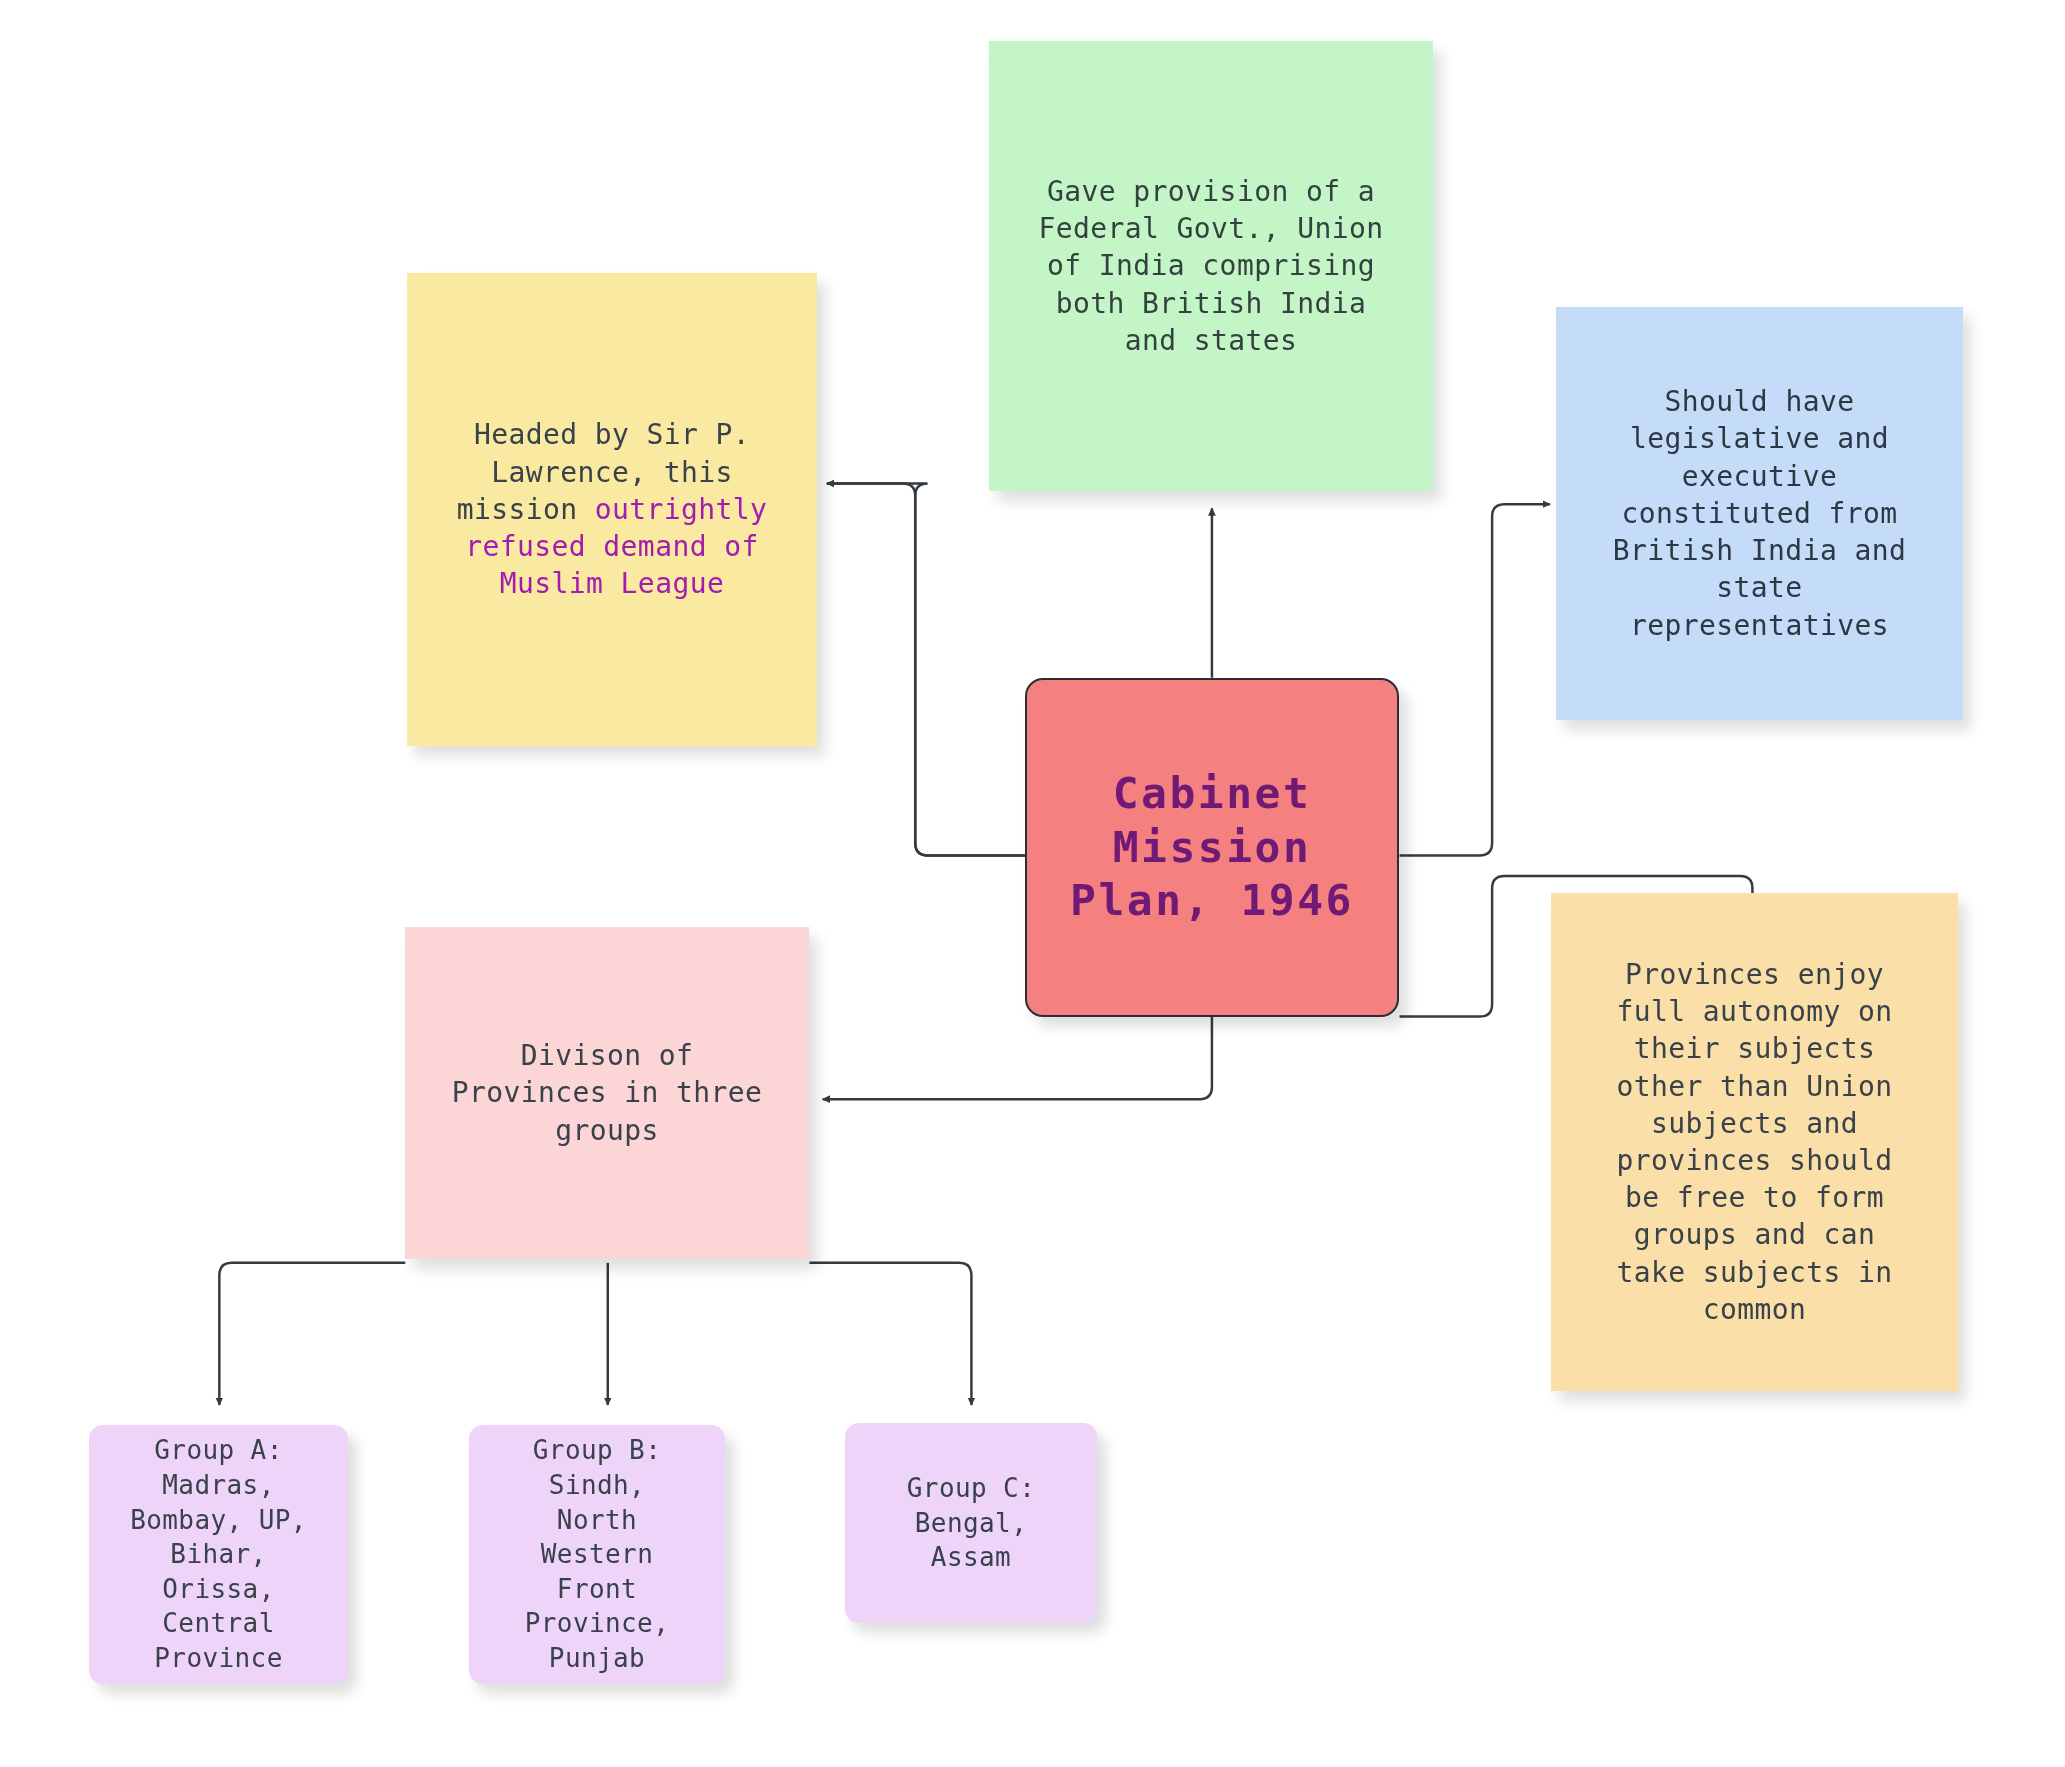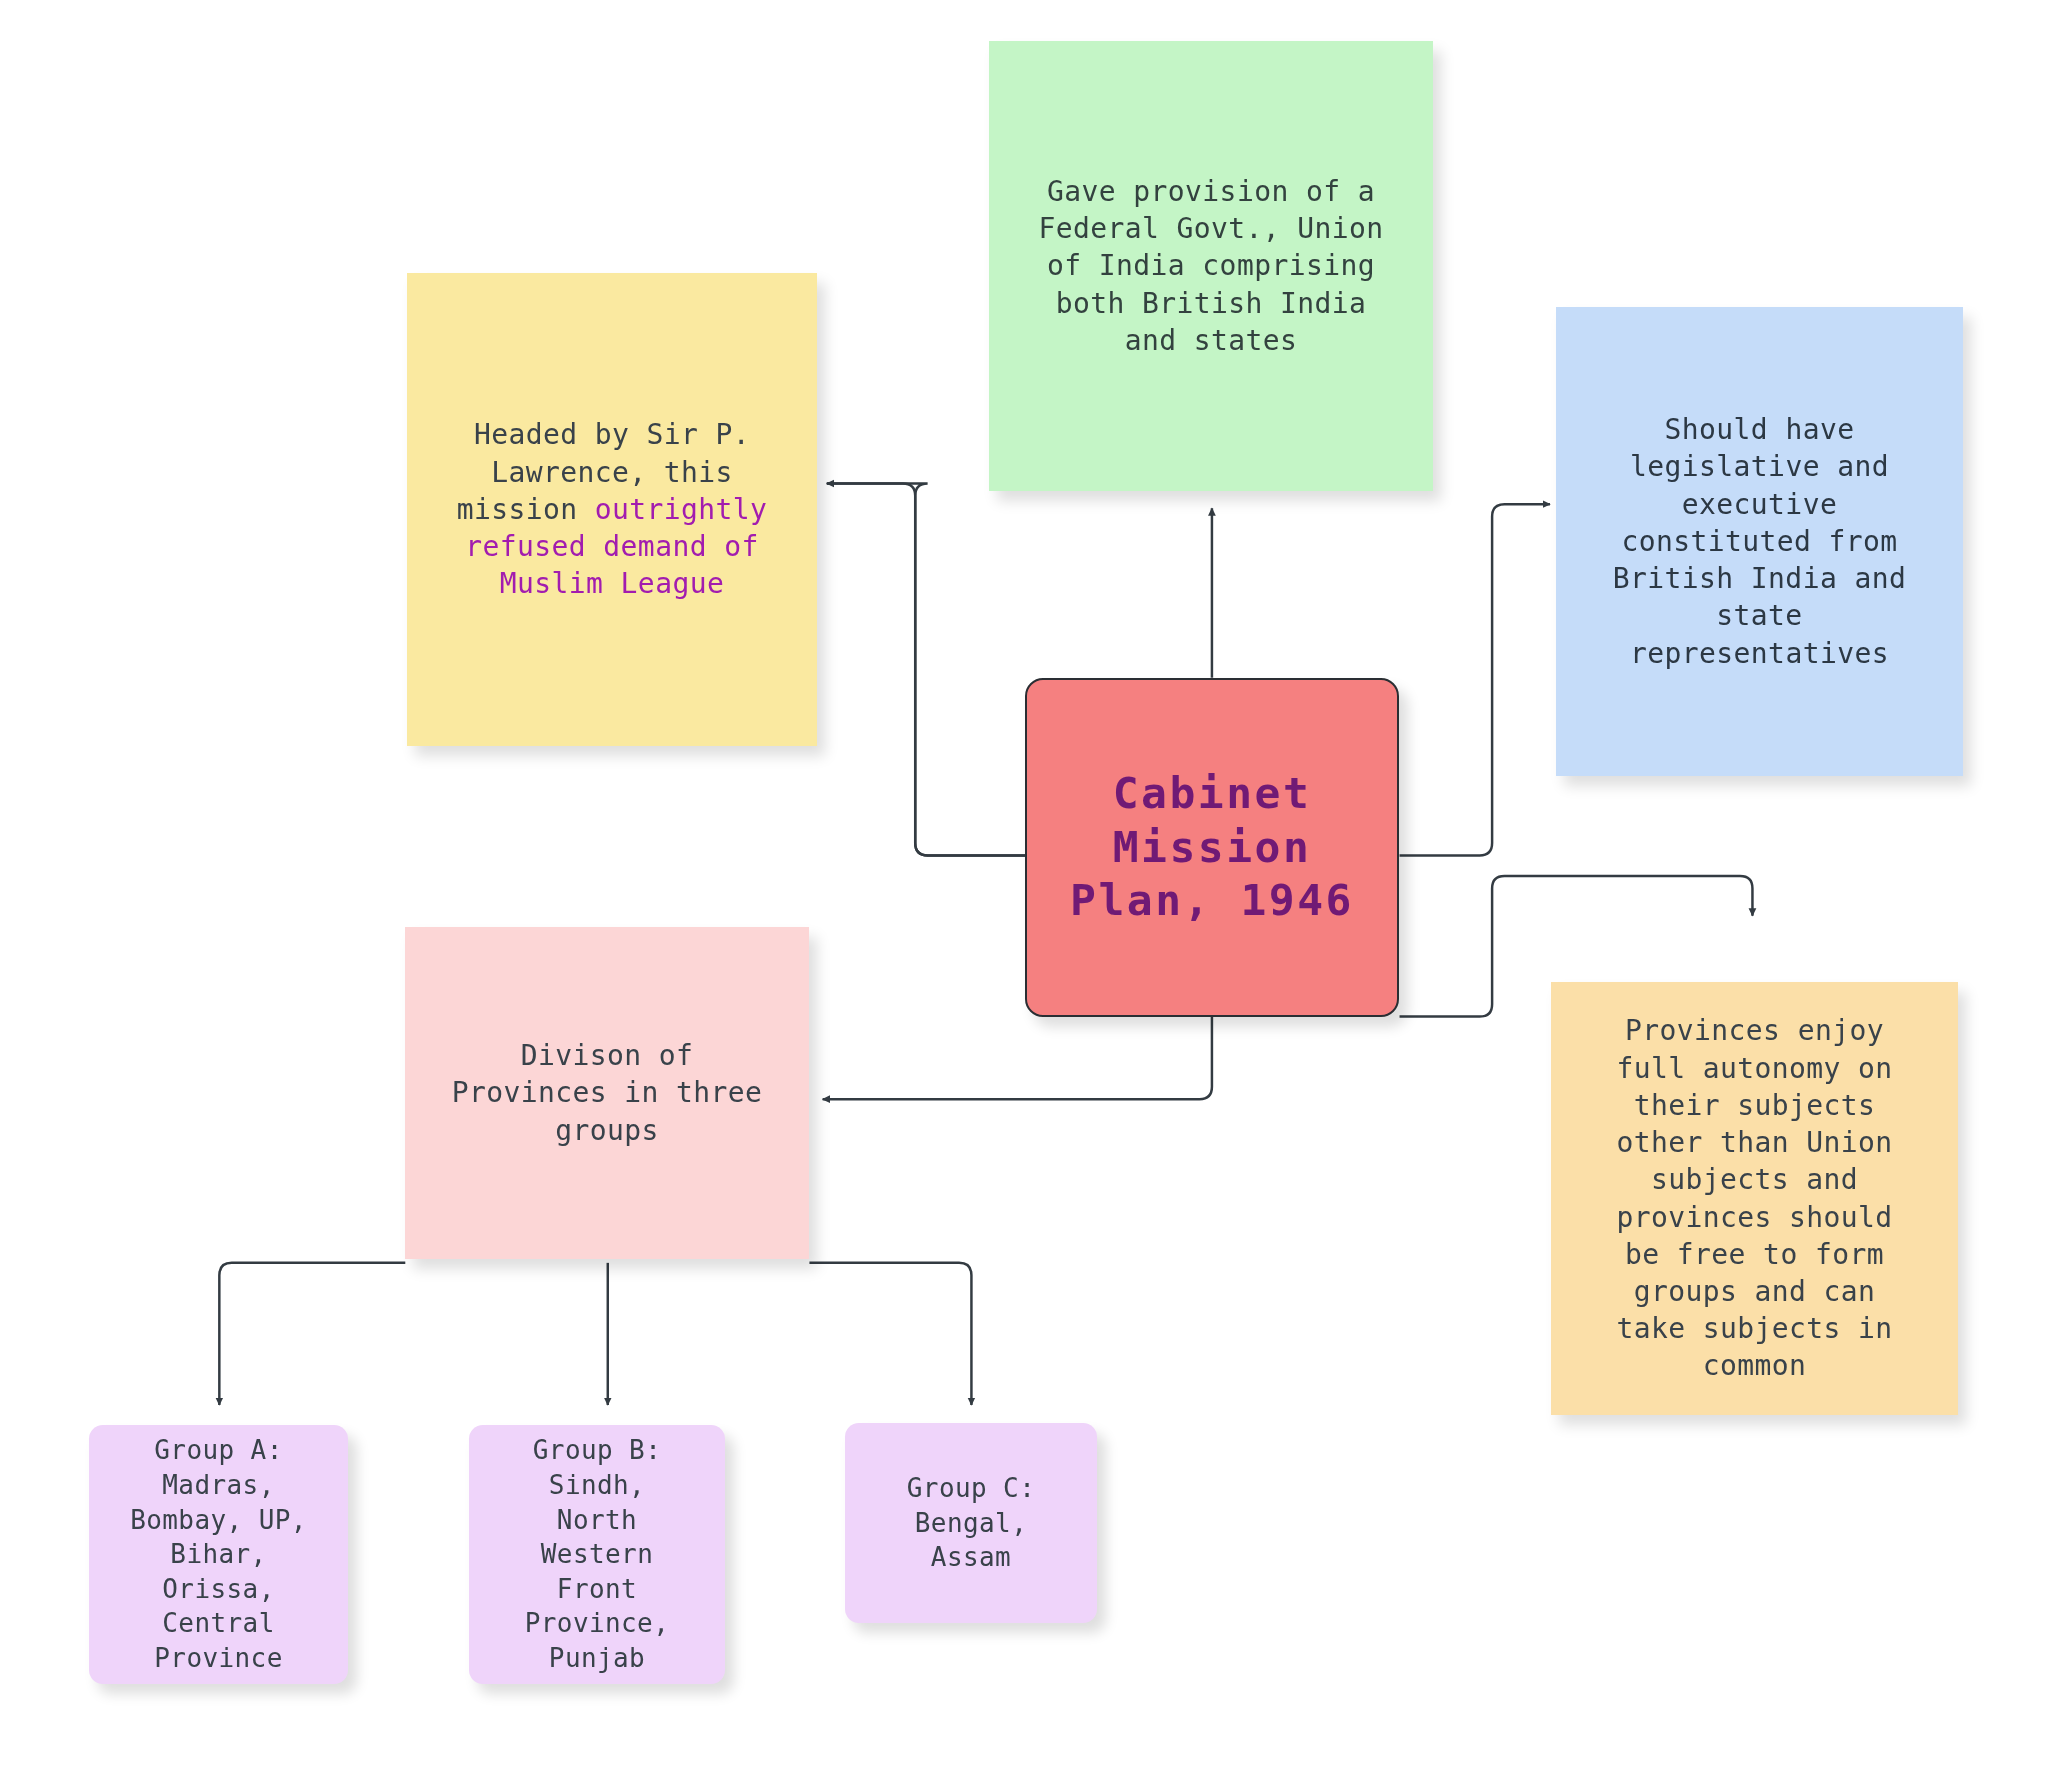--- a/index.html
+++ b/index.html
@@ -51,39 +51,39 @@
   #n-yellow {
     left: 407px; top: 273px;
     width: 410px; height: 473px;
     background: #FAE9A0;
     color: #39424A;
     font-size: 28px;
   }
   #n-yellow .hl { color: #a21caf; }
   #n-blue {
     left: 1556px; top: 307px;
-    width: 407px; height: 469px;
+    width: 407px; height: 413px;
     background: #C5DCF9;
     color: #2C3844;
     font-size: 28px;
   }
   #n-center {
     left: 1025px; top: 678px;
     width: 374px; height: 339px;
     background: #F58080;
     border: 2.5px solid #2A2E33;
     border-radius: 18px;
     color: #701a75;
     font-weight: bold;
     font-size: 43px;
   }
   #n-center .txt { line-height: 1.25; letter-spacing: 2.5px; }
   #n-orange {
-    left: 1551px; top: 982px;
-    width: 407px; height: 433px;
+    left: 1551px; top: 893px;
+    width: 407px; height: 498px;
     background: #FBDFA8;
     color: #39424A;
     font-size: 28px;
   }
   #n-pink {
     left: 405px; top: 927px;
     width: 404px; height: 332px;
     background: #FCD6D6;
     color: #39424A;
     font-size: 28px;

